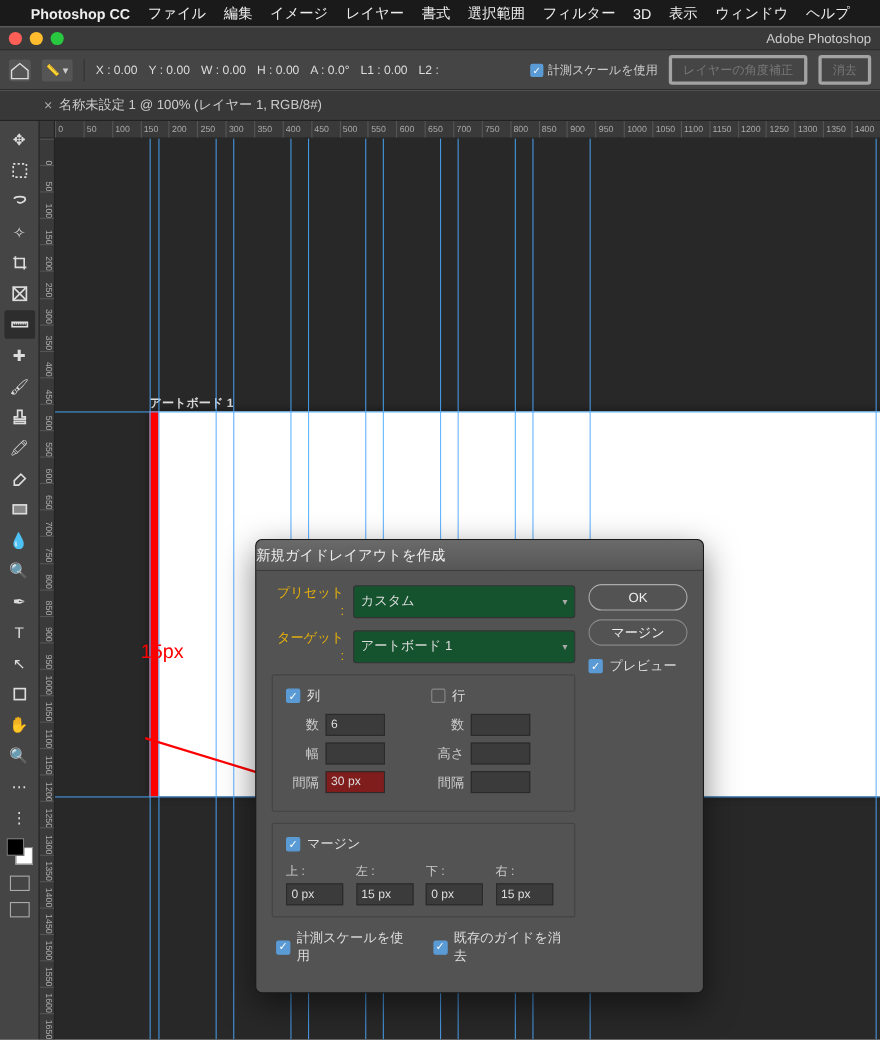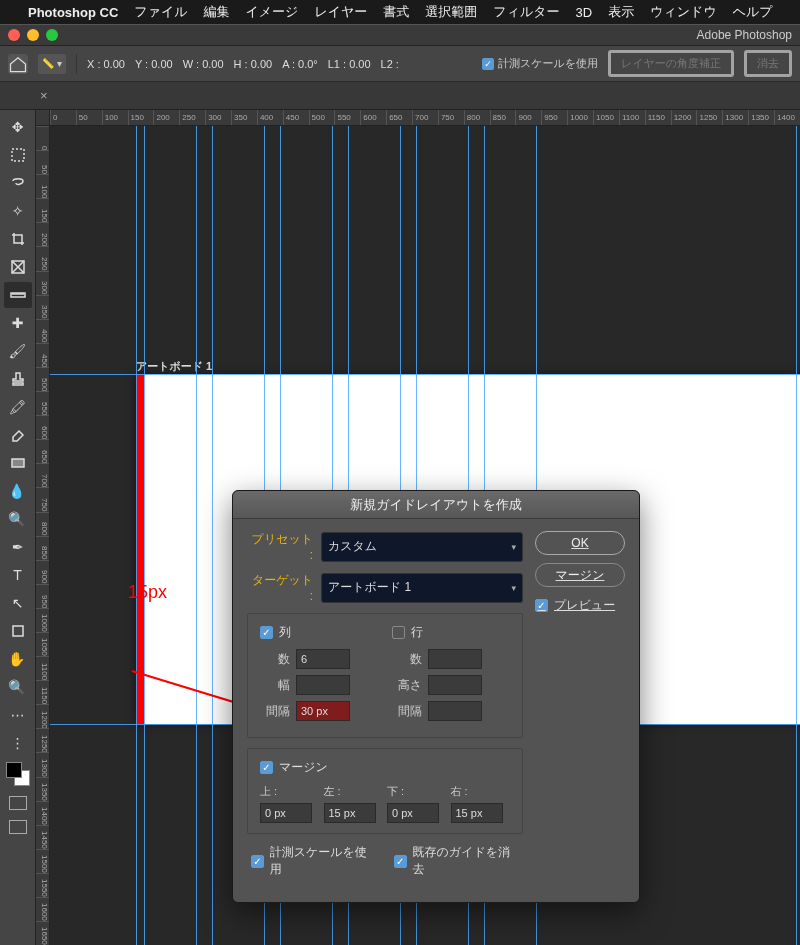--- a/index.html
+++ b/index.html
@@ -51,27 +51,27 @@
 
 .stage { position:absolute; top:16px; left:14px; right:0; bottom:0; }
 .guide-v { position:absolute; top:0; bottom:0; width:1px; background:#4aa8ff; opacity:.85; }
 .guide-h { position:absolute; left:0; right:0; height:1px; background:#4aa8ff; opacity:.85; }
 .artlabel { position:absolute; color:#ddd; font-size:11px; font-weight:600; }
 .artboard { position:absolute; background:#fff; box-shadow:0 0 8px rgba(0,0,0,.5); }
 .redbar { position:absolute; background:#ff0000; }
 
 
 .dialog { position:absolute; background:#535353; border:1px solid #1a1a1a; border-radius:6px; box-shadow:0 10px 30px rgba(0,0,0,.5); color:#ddd; font-size:12px; }
-.dialog .dtitle { height:28px; background:linear-gradient(#6a6a6a,#575757); border-bottom:1px solid #3a3a3a; border-radius:6px 6px 0 0; text-align:center; line-height:28px; color:#eee; font-size:13px; }
+.dialog .dtitle { height:28px; background:linear-gradient(#6a6a6a,#575757); border-bottom:1px solid #3a3a3a; border-radius:6px 6px 0 0; line-height:28px; color:#eee; font-size:13px; }
 .dialog .dbody { padding:12px 14px 14px; display:flex; gap:12px; }
 .dcol-main { flex:1; }
-.dcol-side { width:90px; display:flex; flex-direction:column; gap:8px; align-items:stretch;text-decoration:underline; }
+.dcol-side { width:90px; display:flex; flex-direction:column; gap:8px; align-items:stretch; }
 .drow { display:flex; align-items:center; gap:8px; margin-bottom:10px; }
 .drow .lbl { width:66px; text-align:right; color:#eab308; }
-.dselect { flex:1; height:18px; background:#0f172a; border:1px solid #333; border-radius:3px; padding:14px 6px; display:flex; align-items:center; justify-content:space-between; }
+.dselect { flex:1; height:18px; background:#14532d; border:1px solid #333; border-radius:3px; padding:14px 6px; display:flex; align-items:center; justify-content:space-between; }
 .dselect .chev { font-size:9px; color:#aaa; }
 .panel { border:1px solid #444; border-radius:2px; padding:10px 12px; margin-bottom:10px; }
 .panel.cols2 { display:flex; gap:14px; }
 .subcol { flex:1; }
 .chkrow { display:flex; align-items:center; gap:6px; margin-bottom:8px; }
 .chkbox { width:13px; height:13px; border:1px solid #888; border-radius:2px; display:flex; align-items:center; justify-content:center; font-size:10px; }
 .chkbox.on { background:#5b9bd5; border-color:#5b9bd5; color:#fff; }
 .frow { display:flex; align-items:center; gap:6px; margin-bottom:6px; }
 .frow .flbl { width:30px; text-align:right; color:#ccc; }
 .finput { width:54px; height:20px; background:#3b3b3b; border:1px solid #2a2a2a; color:#ddd; padding:0 4px; font-size:11px; display:flex; align-items:center; }
@@ -135,20 +135,21 @@
   <div class="chk">
       <span class="box">✓</span>
       <span>計測スケールを使用</span>
     </div>
   <div class="btnghost">レイヤーの角度補正</div>
   <div class="btnghost">消去</div>
 </div>
 
 <div class="doctabrow">
   <span class="x">×</span>
+  <span>名称未設定 1 @ 100% (レイヤー 1, RGB/8#)</span>
 </div>
 
 <div class="mainrow">
 
   <div class="toolbar">
     <div class="tool">✥</div>
     <div class="tool">
         <svg viewBox="0 0 16 16">
           <rect x="2" y="2" width="12" height="12" stroke-dasharray="2 2"></rect>
         </svg>

